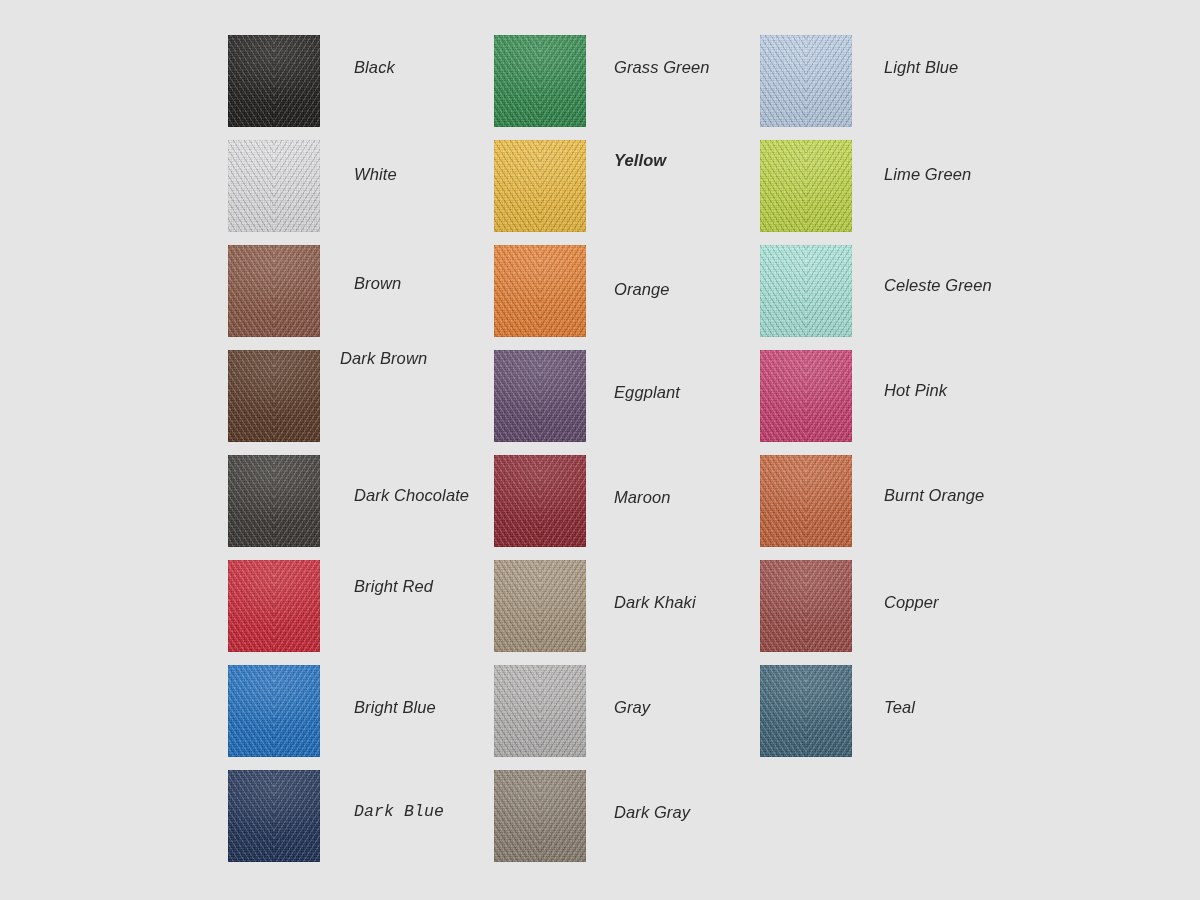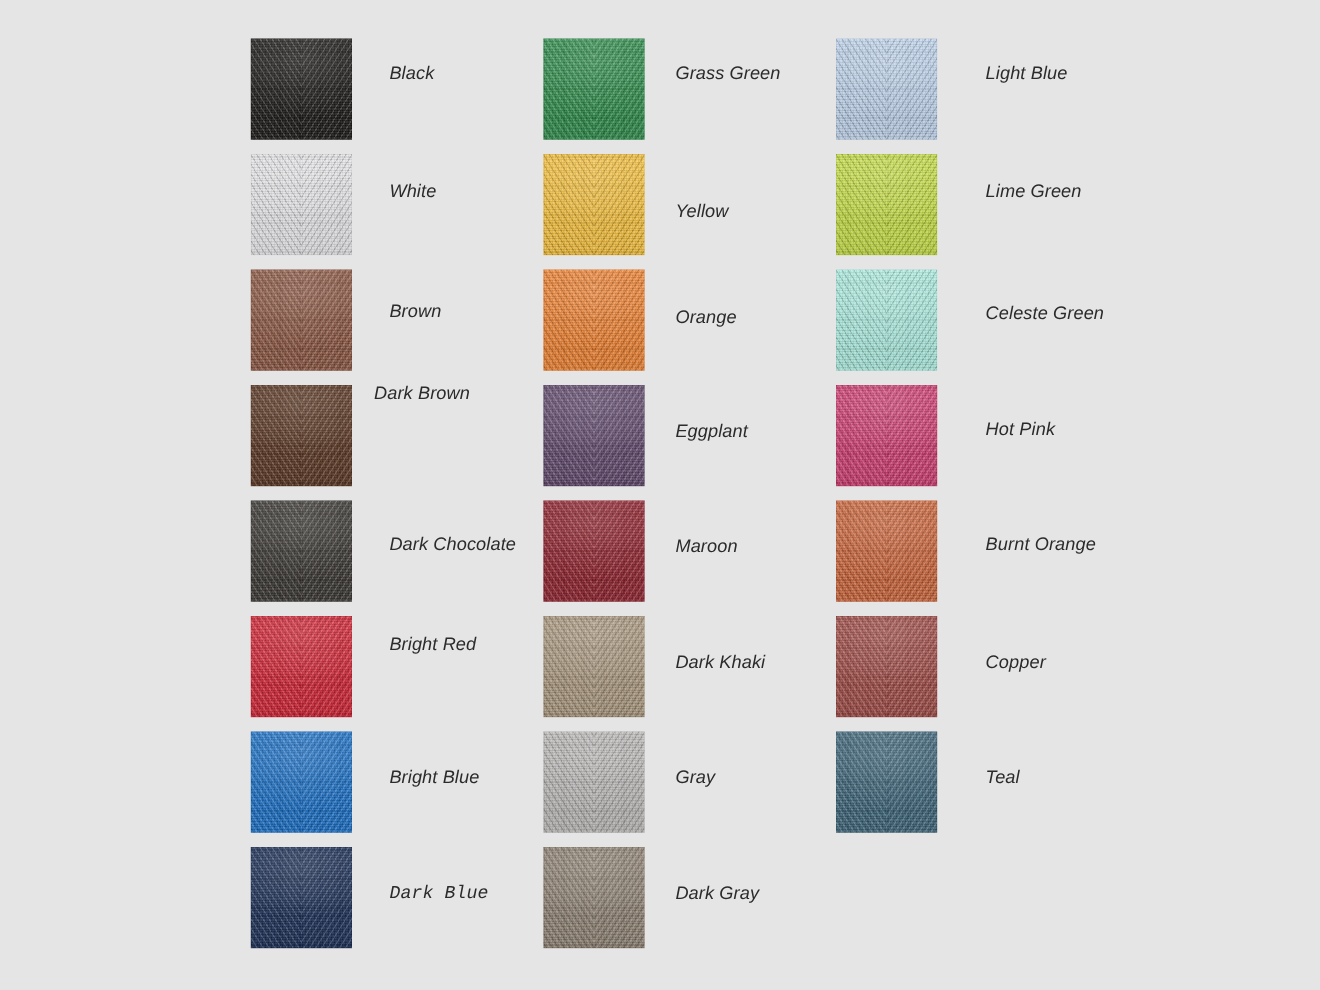--- a/index.html
+++ b/index.html
@@ -113,21 +113,21 @@
     font-style: italic;
     font-size: 16.5px;
     font-weight: 500;
     color: #2b2b2b;
     letter-spacing: 0.1px;
     white-space: nowrap;
     padding-left: 34px;
     line-height: 1;
   }
   .col-2 .swatch-label { padding-left: 28px; }
-  .col-3 .swatch-label { padding-left: 44px; }
+  .col-3 .swatch-label { padding-left: 32px; }
 </style>
 </head>
 <body>
 
 <div id="color-chart">
   <div class="chart-columns">
       <div class="swatch-column col-1">
         <div class="swatch-row">
           <div class="swatch-chip" style="background-color: rgb(28, 26, 24);">
             <div class="weave weave-a"></div>
@@ -211,21 +211,21 @@
           </div>
           <div class="swatch-label" style="margin-top: 24px;">Grass Green</div>
         </div>
         <div class="swatch-row">
           <div class="swatch-chip" style="background-color: rgb(240, 189, 60);">
             <div class="weave weave-a"></div>
             <div class="weave weave-b"></div>
             <div class="weave weave-grain"></div>
             <div class="weave weave-shade"></div>
           </div>
-          <div class="swatch-label" style="margin-top: 44px;">Yellow</div>
+          <div class="swatch-label" style="margin-top: 12px; font-weight: bold;">Yellow</div>
         </div>
         <div class="swatch-row">
           <div class="swatch-chip" style="background-color: rgb(234, 128, 48);">
             <div class="weave weave-a"></div>
             <div class="weave weave-b"></div>
             <div class="weave weave-grain"></div>
             <div class="weave weave-shade"></div>
           </div>
           <div class="swatch-label" style="margin-top: 36px;">Orange</div>
         </div>

